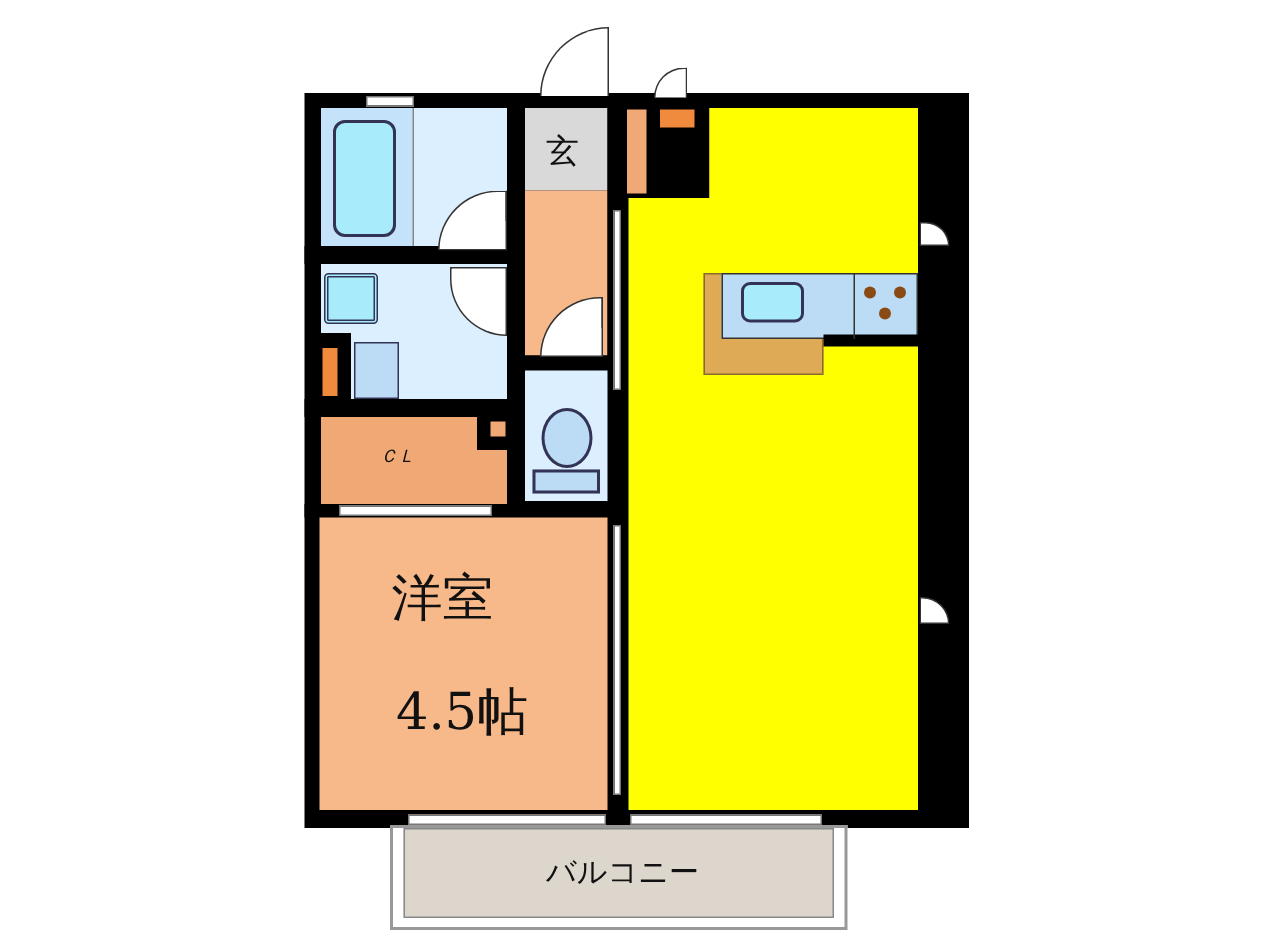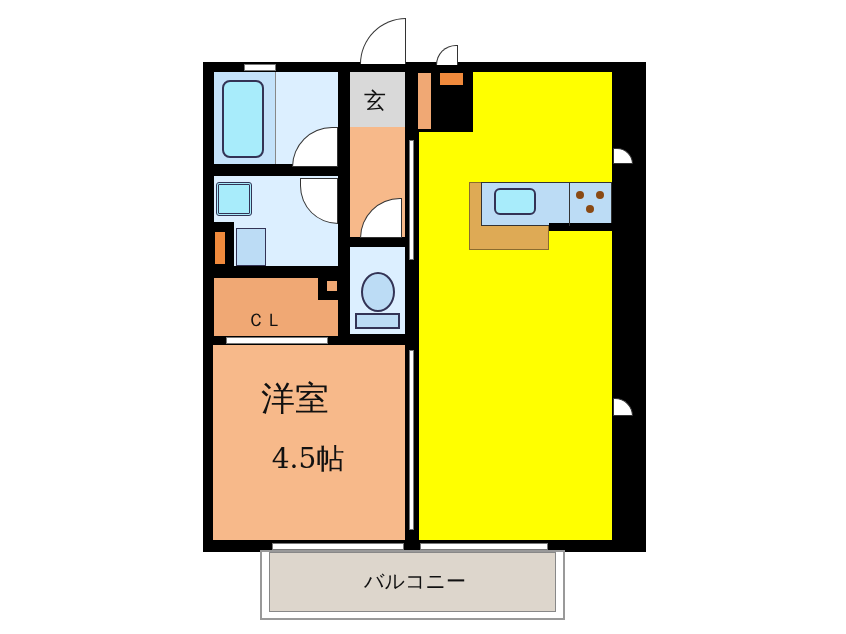--- a/index.html
+++ b/index.html
@@ -55,27 +55,27 @@
 
   <div class="abs wall" style="left:338px;top:237px;width:70px;height:10px;"></div>
   <div class="abs" style="left:350px;top:247px;width:55px;height:87px;background:#dcefff;"></div>
   <div class="abs" style="left:361px;top:272px;width:34px;height:40px;background:#bcdcf5;border:2px solid #335;border-radius:50%;"></div>
   <div class="abs" style="left:355px;top:313px;width:45px;height:16px;background:#bcdcf5;border:2px solid #335;"></div>
 
   <div class="abs wall" style="left:203px;top:266px;width:145px;height:12px;"></div>
   <div class="abs" style="left:214px;top:278px;width:124px;height:58px;background:#f0a874;"></div>
   <div class="abs wall" style="left:318px;top:278px;width:20px;height:22px;"></div>
   <div class="abs" style="left:327px;top:281px;width:10px;height:10px;background:#f0a874;"></div>
-  <div class="lbl" style="left:230px;top:308px;width:70px;font-size:18px;">ＣＬ</div>
+  <div class="lbl" style="left:230px;top:296px;width:70px;font-size:12px;font-style:italic;">ＣＬ</div>
   <div class="abs wall" style="left:203px;top:336px;width:214px;height:9px;"></div>
   <div class="win" style="left:226px;top:337px;width:102px;height:7px;"></div>
 
   <div class="abs" style="left:213px;top:345px;width:192px;height:195px;background:#f7b98a;"></div>
   <div class="lbl" style="left:240px;top:376px;width:110px;font-size:34px;">洋室</div>
-  <div class="lbl" style="left:238px;top:440px;width:140px;font-size:28px;text-align:center;">4.5帖</div>
+  <div class="lbl" style="left:238px;top:452px;width:140px;font-size:34px;text-align:center;">4.5帖</div>
 
 
   <div class="door" style="left:360px;top:18px;width:46px;height:46px;border-radius:46px 0 0 0;border-bottom:none;"></div>
   <div class="door" style="left:436px;top:45px;width:22px;height:20px;border-radius:22px 0 0 0;border-bottom:none;"></div>
   <div class="door" style="left:292px;top:127px;width:46px;height:40px;border-radius:46px 0 0 0;"></div>
   <div class="door" style="left:300px;top:178px;width:38px;height:46px;border-radius:0 0 0 46px;"></div>
   <div class="door" style="left:360px;top:198px;width:42px;height:40px;border-radius:42px 0 0 0;"></div>
   <div class="door" style="left:613px;top:148px;width:20px;height:16px;border-radius:0 16px 0 0;"></div>
   <div class="door" style="left:613px;top:398px;width:20px;height:18px;border-radius:0 18px 0 0;"></div>
 

